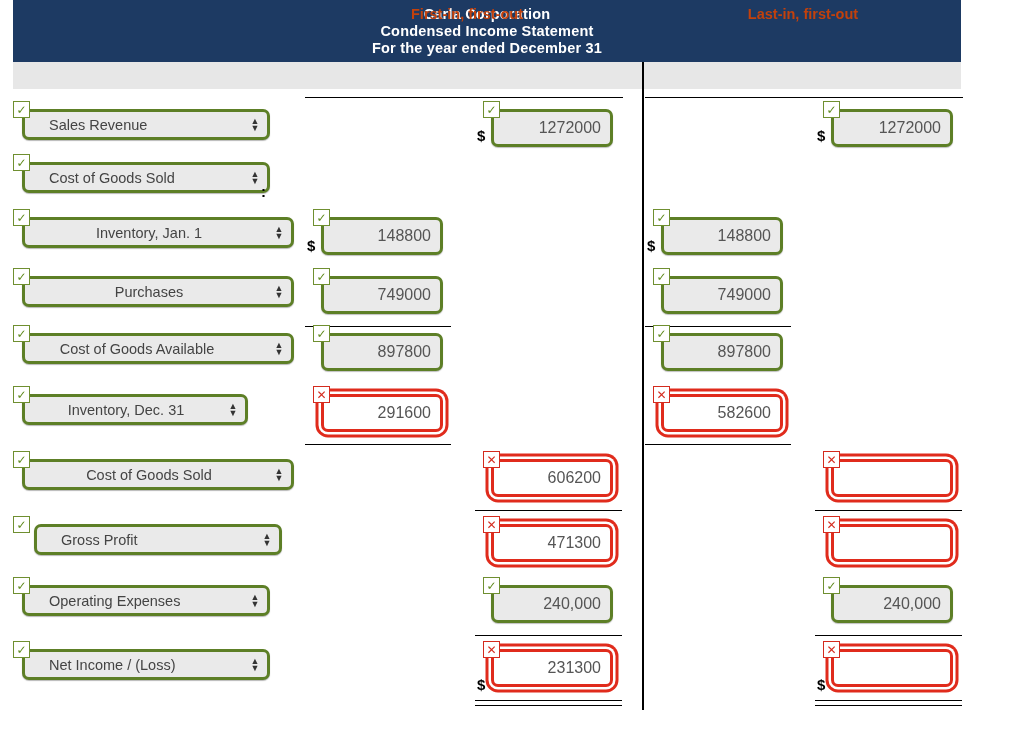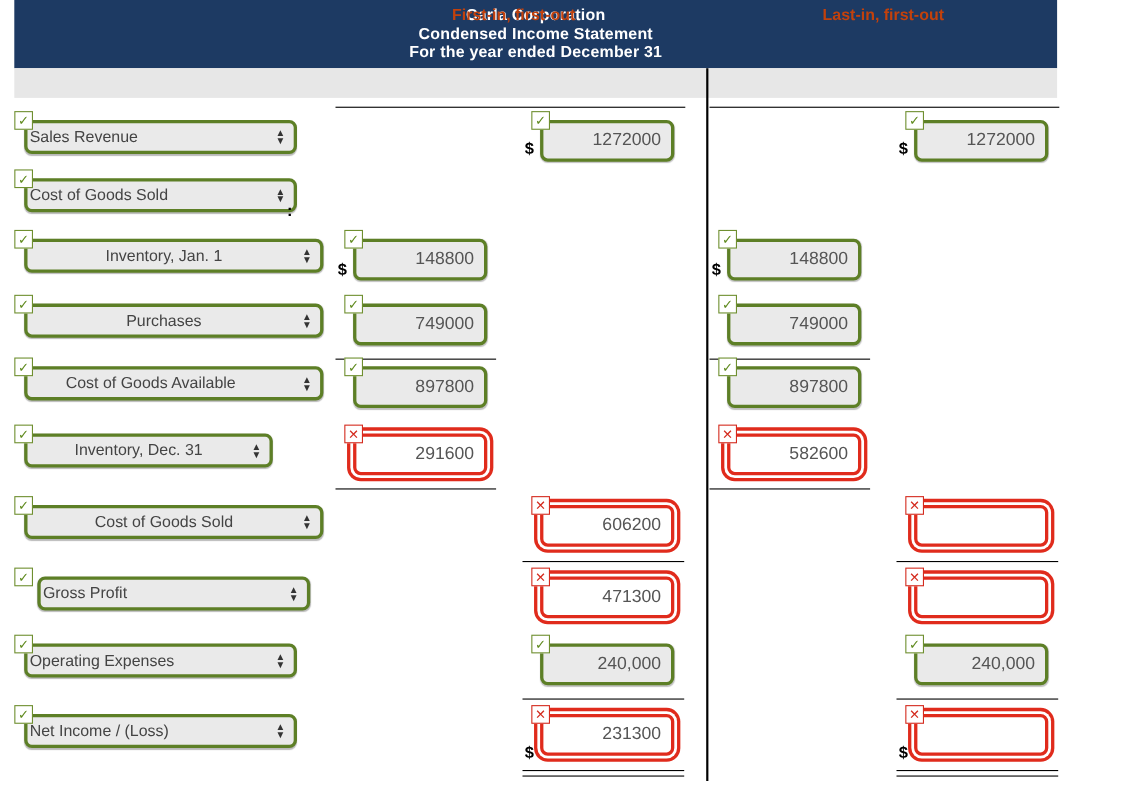--- a/index.html
+++ b/index.html
@@ -60,21 +60,21 @@
     border:3px solid #5d7f26;border-radius:7px;
     background:#eaeaea;
     box-shadow:0 1px 1px rgba(0,0,0,.28);
     display:flex;align-items:center;
     padding:0 6px 0 0;
   }
   .sel-text{
     flex:1;
     font-size:14.5px;color:#444;
     white-space:nowrap;overflow:hidden;
-    padding-left:2px;
+    padding-left:24px;
   }
   .sel-text.indent{text-align:center;padding-left:0;}
   .sel-arrows{
     width:12px;display:flex;flex-direction:column;align-items:center;
     justify-content:center;line-height:6px;font-size:9px;color:#333;
     flex:0 0 12px;
   }
   .sel-arrows b{display:block;font-size:9px;line-height:7px;}
 
   .colon{

